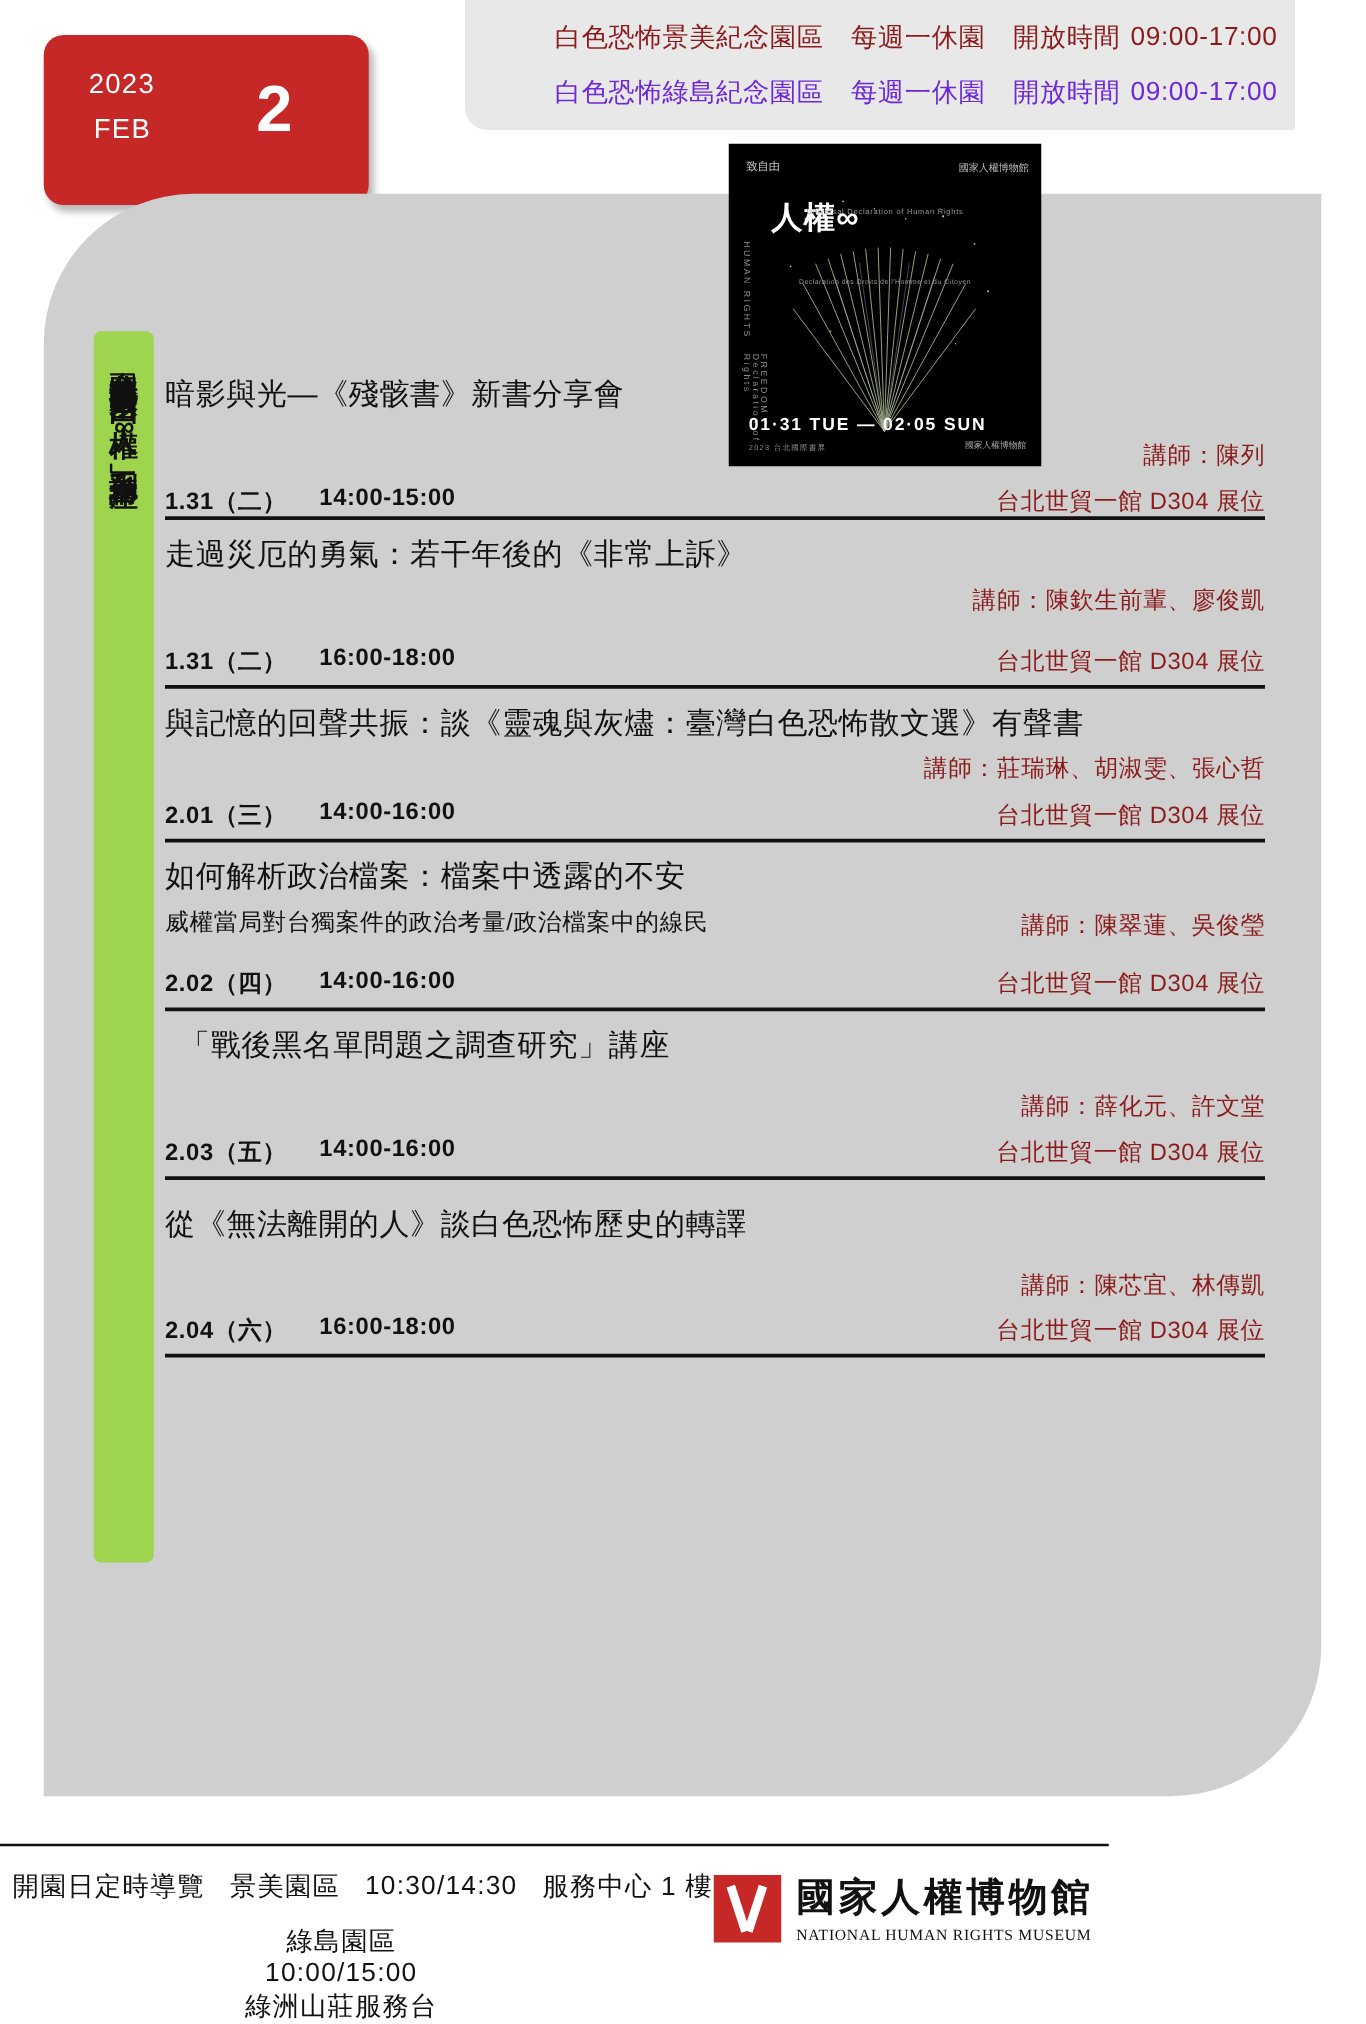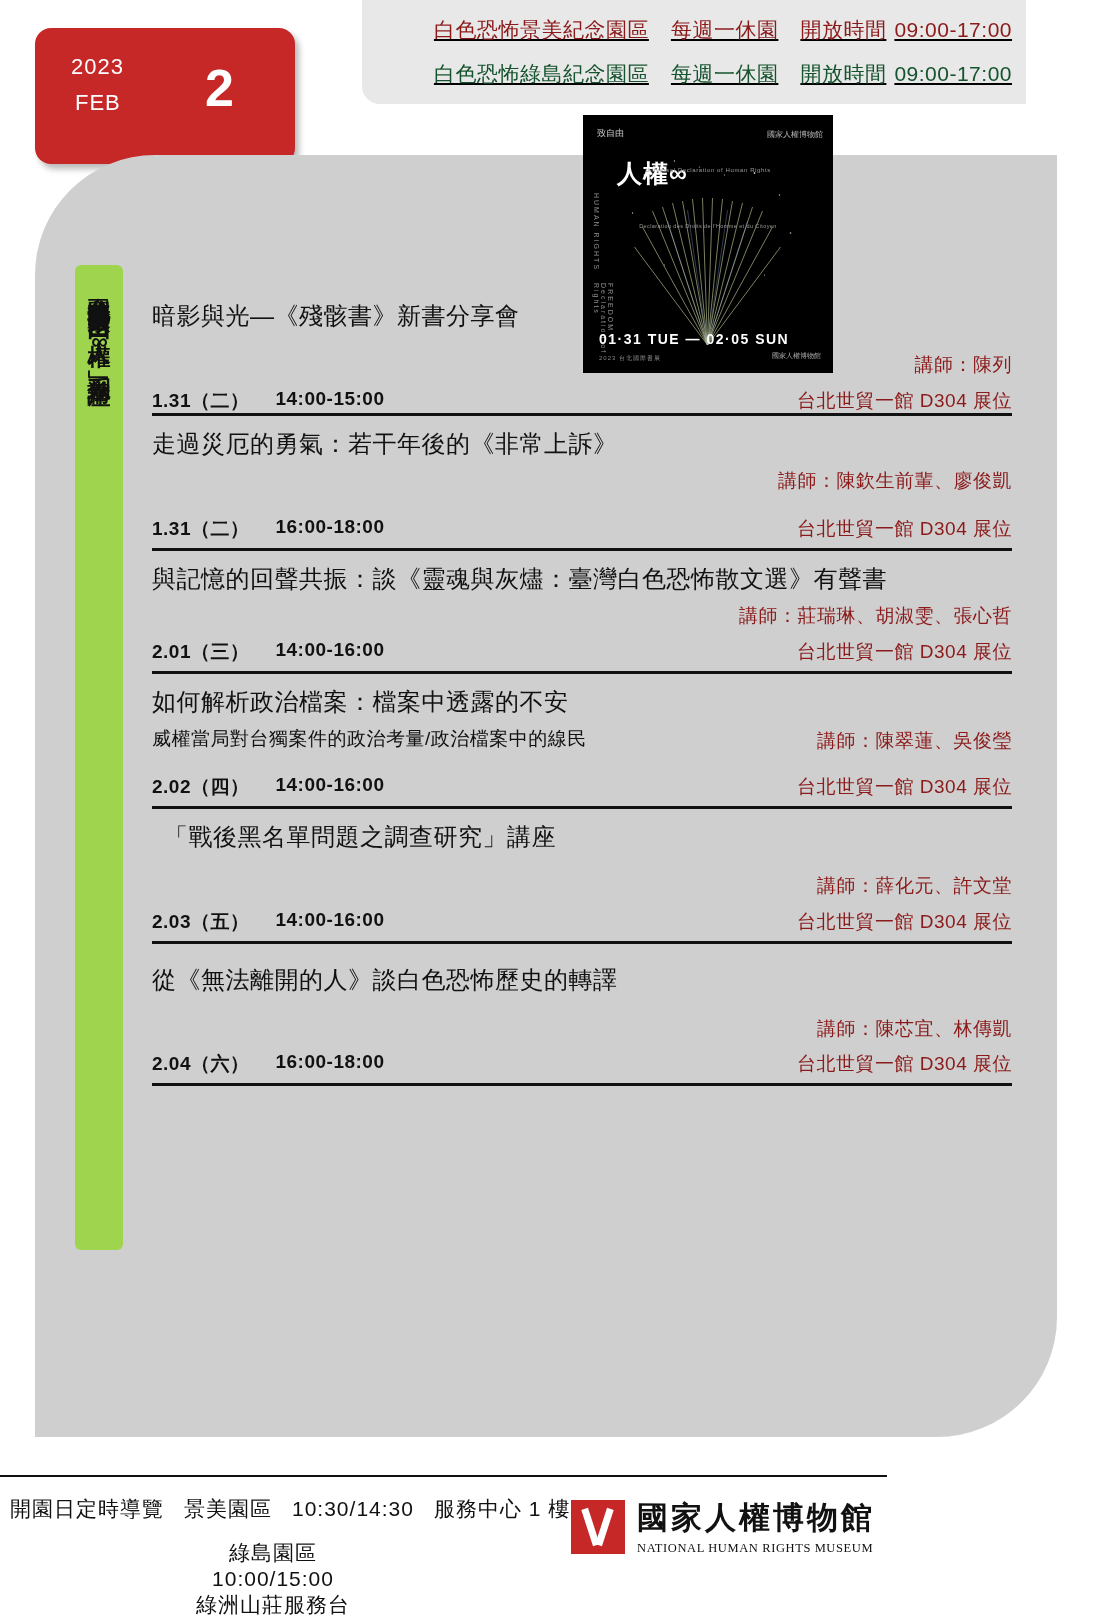--- a/index.html
+++ b/index.html
@@ -13,41 +13,40 @@
   .page {
     position: relative;
     width: 1093px;
     height: 1619px;
     background: #ffffff;
   }
 
   
   .notice-panel {
     position: absolute;
-    left: 362px;
+    left: 372px;
     top: 0px;
     width: 664px;
     height: 104px;
     background: #e8e8e8;
     border-radius: 0 0 0 18px;
     padding-top: 8px;
-    text-decoration: underline;
   }
   .notice-row {
     display: flex;
     align-items: center;
     justify-content: flex-end;
     padding-right: 14px;
     height: 44px;
     font-size: 21px;
     letter-spacing: 0.5px;
     white-space: nowrap;
   }
   .notice-row.jingmei { color: #8b1a1a; }
-  .notice-row.ludao  { color: #14532d; padding-left: 36px; }
+  .notice-row.ludao  { color: #6d28d9; padding-left: 36px; }
   .notice-row span { display: inline-block; }
   .notice-gap { width: 22px; }
 
   
   .date-badge {
     position: absolute;
     left: 35px;
     top: 28px;
     width: 260px;
     height: 136px;
@@ -221,21 +220,20 @@
   .events {
     position: absolute;
     left: 132px;
     top: 288px;
     width: 880px;
   }
   .event {
     position: relative;
     border-bottom: 3px solid #111111;
     padding-bottom: 6px;
-    margin-left: 20px;
   }
   .ev-title {
     font-size: 24px;
     color: #111111;
     line-height: 1.3;
     padding-top: 12px;
     letter-spacing: 0.5px;
   }
   .ev-subtitle {
     font-size: 19px;

